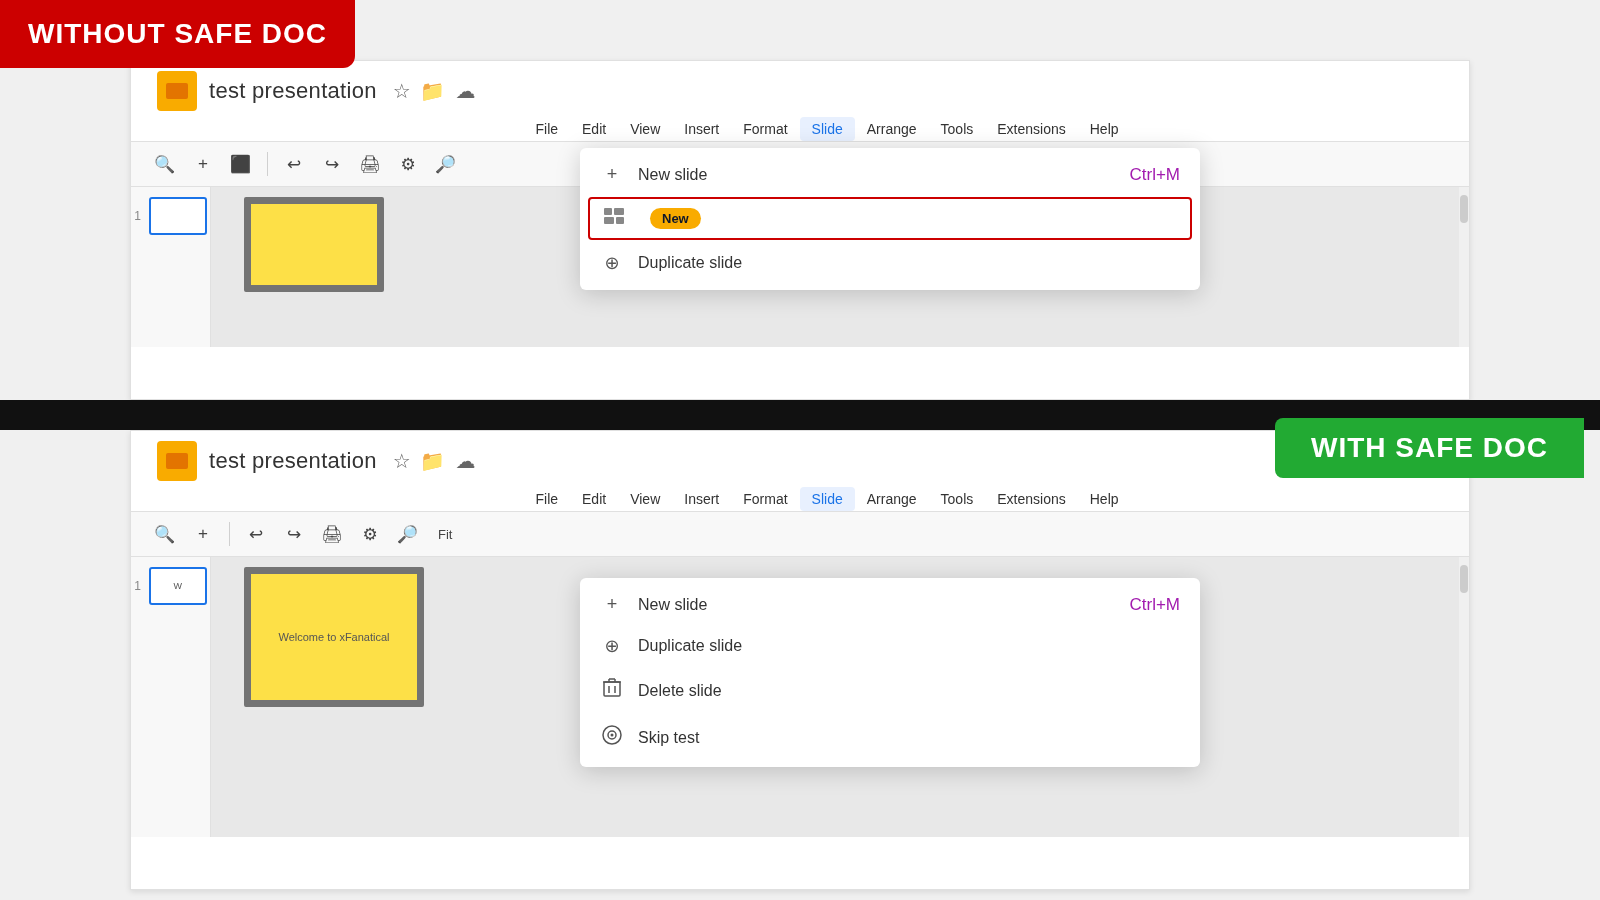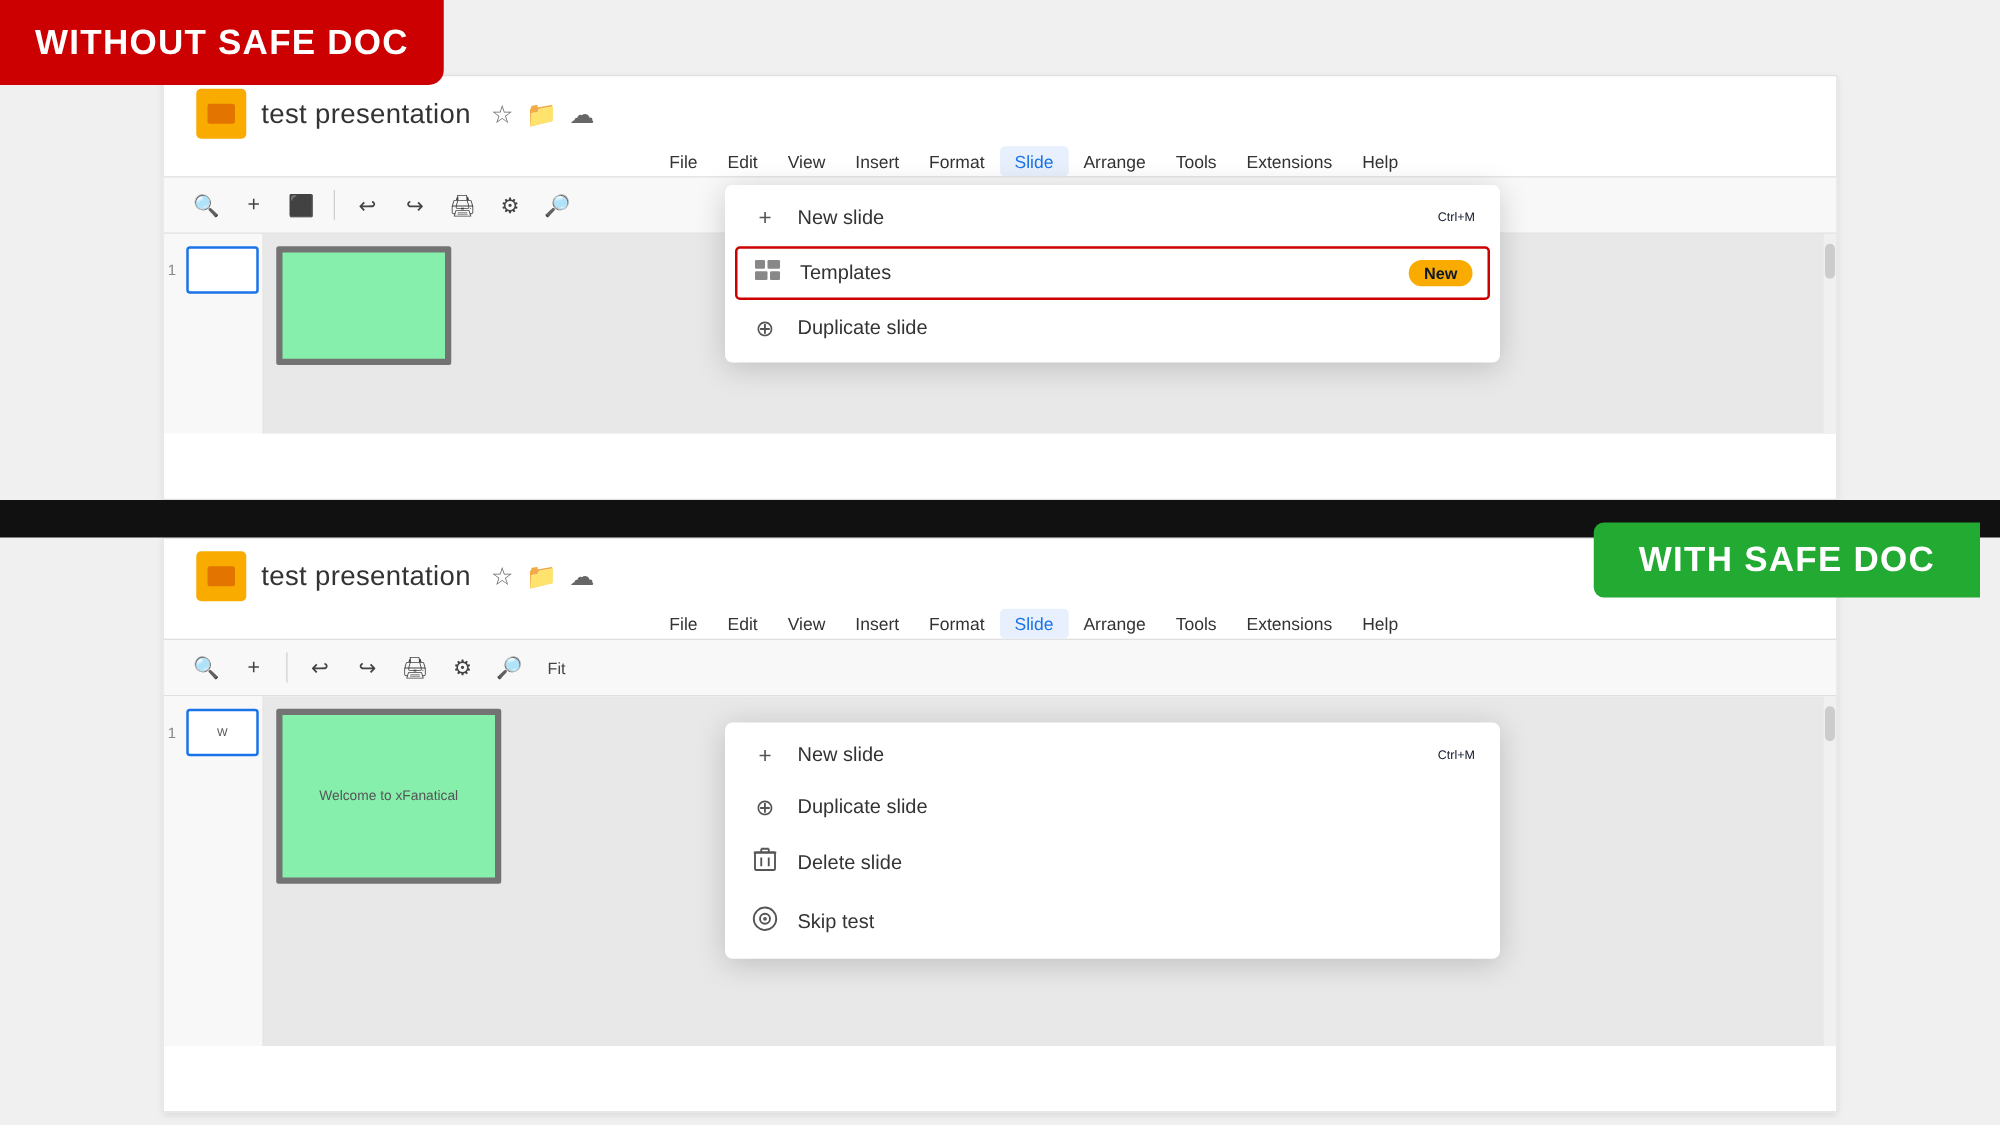--- a/index.html
+++ b/index.html
@@ -220,25 +220,26 @@
     .slide-main {
       flex: 1;
       background: #e8e8e8;
       display: flex;
       align-items: flex-start;
       justify-content: flex-start;
       padding: 10px;
       position: relative;
     }
     .slide-canvas {
-      background: #86efac;
-      border: 5px solid #737373;
+      background: #fde047;
+      border: 7px solid #737373;
       width: 140px;
       height: 95px;
       border-radius: 2px;
+      margin-left: 23px;
     }
 
     
     .dropdown {
       position: absolute;
       background: #fff;
       border-radius: 6px;
       box-shadow: 0 4px 24px rgba(0,0,0,0.18);
       padding: 6px 0;
       z-index: 200;
@@ -268,22 +269,22 @@
       font-size: 18px;
       color: #555;
       width: 24px;
       text-align: center;
     }
     .dropdown-item-label {
       flex: 1;
       font-size: 16px;
     }
     .dropdown-item-shortcut {
-      font-size: 10px;
-      color: #0f172a;
+      font-size: 17px;
+      color: #a21caf;
       margin-left: auto;
     }
     .dropdown-item.templates-item {
       border: 2px solid #cc0000;
       border-radius: 4px;
       margin: 2px 8px;
       padding: 8px 12px;
     }
     .new-badge {
       background: #f9ab00;
@@ -393,21 +394,20 @@
 
   <div class="dropdown-item templates-item">
     <span class="dropdown-item-icon">
       <svg width="22" height="18" viewBox="0 0 22 18" fill="none" xmlns="http://www.w3.org/2000/svg">
         <rect x="1" y="1" width="8" height="7" rx="1" fill="#555" opacity="0.7"></rect>
         <rect x="11" y="1" width="10" height="7" rx="1" fill="#555" opacity="0.7"></rect>
         <rect x="1" y="10" width="10" height="7" rx="1" fill="#555" opacity="0.7"></rect>
         <rect x="13" y="10" width="8" height="7" rx="1" fill="#555" opacity="0.7"></rect>
       </svg>
     </span>
-    <span class="dropdown-item-label">Templates</span>
     <span class="new-badge">New</span>
   </div>
 
   <div class="dropdown-item">
     <span class="dropdown-item-icon">⊕</span>
     <span class="dropdown-item-label">Duplicate slide</span>
     <span class="dropdown-item-shortcut"></span>
   </div>
 </div>
 

